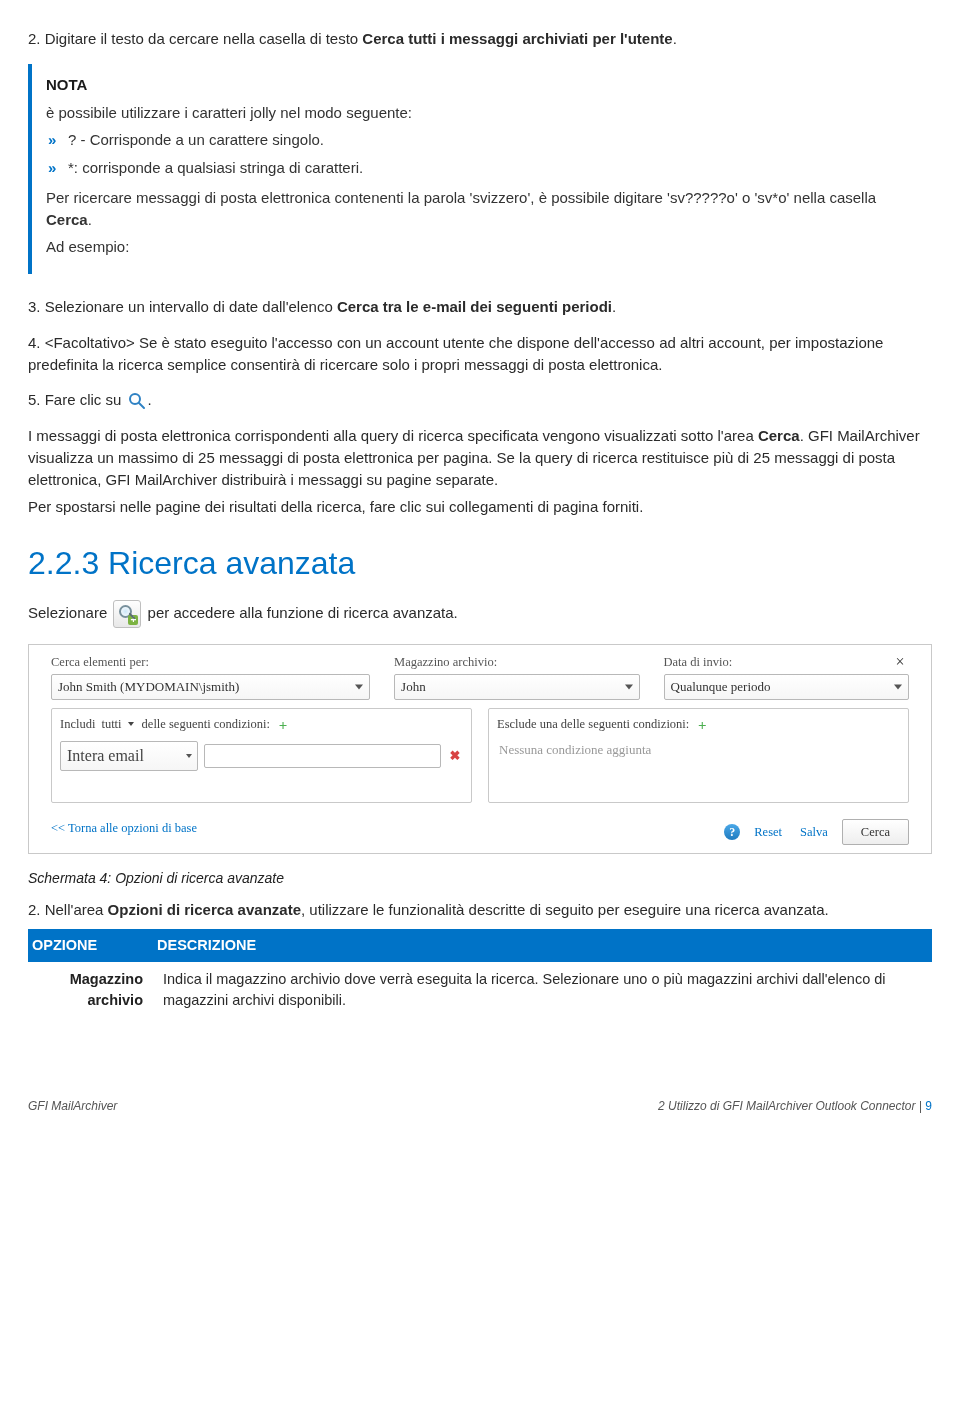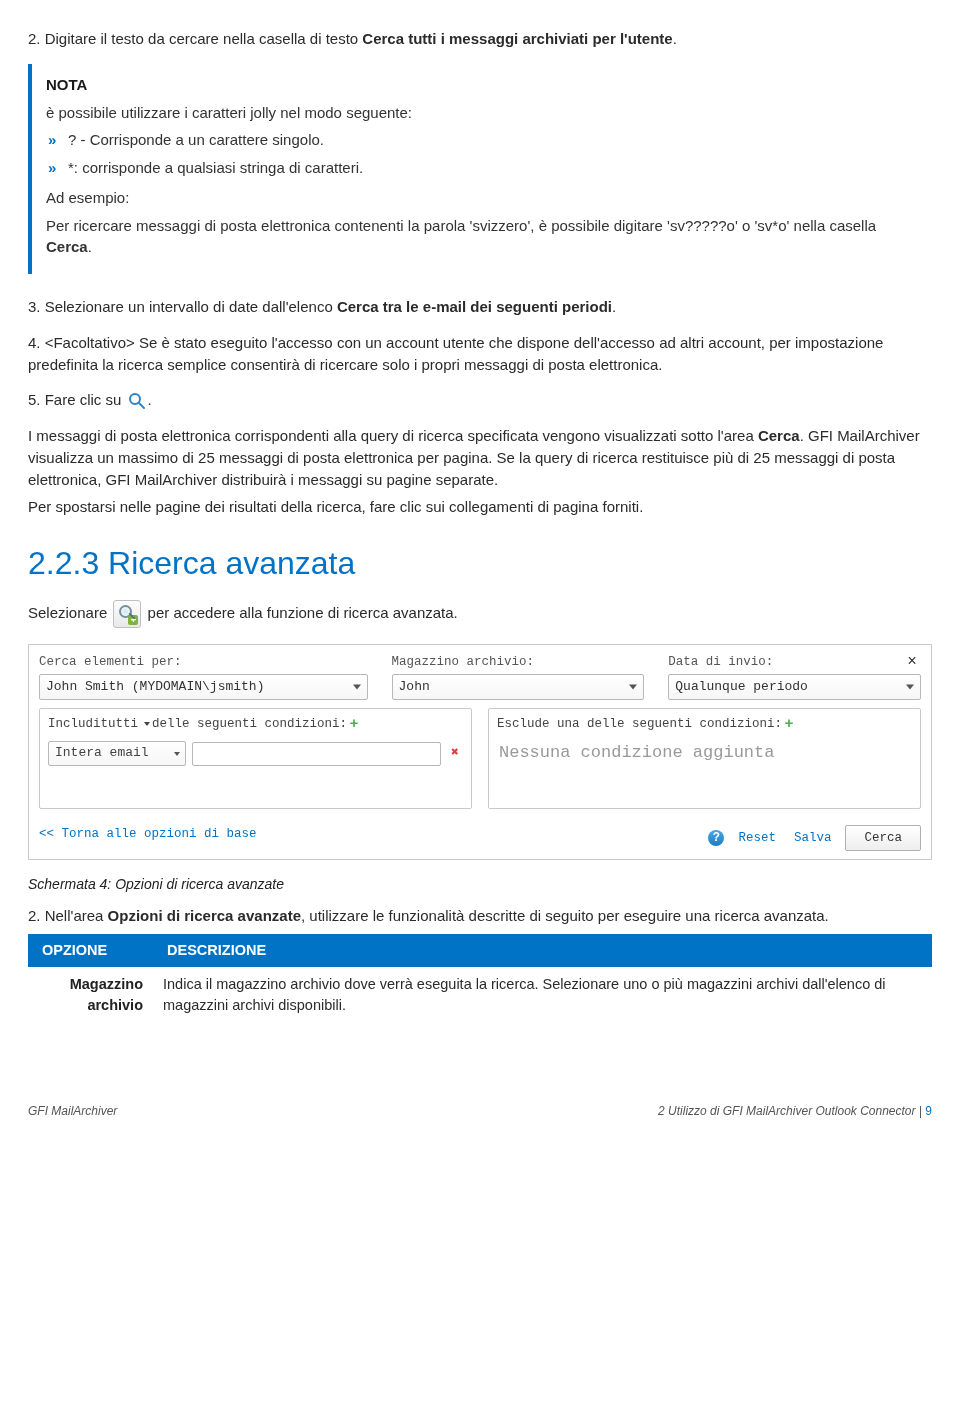--- a/index.html
+++ b/index.html
@@ -74,24 +74,24 @@
     width: 10px; height: 10px;
     background: #7cb342;
     border-radius: 2px;
     color: #fff;
     font-size: 10px; line-height: 10px;
     text-align: center;
     font-weight: bold;
   }
   .search-panel {
     border: 1px solid #c9c9c9;
-    padding: 8px 10px;
+    padding: 8px 22px;
     margin: 16px 0 2px 0;
     background: #fff;
-    font-family: Liberation Mono, monospace;
+    font-family: Liberation Serif, serif;
     font-size: 13px;
     color: #444;
   }
   .sp-row { display: flex; gap: 24px; align-items: flex-start; margin-bottom: 8px; position: relative; }
   .sp-col { flex: 1; }
   .sp-col.wide { flex: 1.3; }
   .sp-label { color: #555; font-size: 12.5px; margin-bottom: 2px; }
   .sp-select, .sp-input {
     border: 1px solid #b8b8b8;
     background: linear-gradient(#fff,#f6f6f6);
@@ -121,21 +121,21 @@
   }
   .cond-row { display: flex; gap: 16px; margin-top: 6px; }
   .cond-box {
     flex: 1;
     border: 1px solid #c9c9c9;
     background: #fff;
     padding: 6px 8px 24px 8px;
     border-radius: 2px;
     position: relative;
   }
-  .cond-head { display: flex; align-items: flex-end; font-size: 12.5px; color: #444; padding-bottom: 4px; }
+  .cond-head { display: flex; align-items: flex-end; gap: 6px; font-size: 12.5px; color: #444; padding-bottom: 4px; }
   .cond-head .mini-select {
     display: inline-block; position: relative;
     border-bottom: 0; padding-right: 14px;
   }
   .cond-head .mini-select::after {
     content: "";
     position: absolute; right: 2px; top: 50%;
     width: 0; height: 0;
     border-left: 3px solid transparent;
     border-right: 3px solid transparent;
@@ -148,21 +148,21 @@
     color: #4caf50;
     font-weight: bold;
     font-size: 15px; line-height: 12px;
     text-align: center;
   }
   .cond-body { display: flex; gap: 6px; align-items: center; margin-top: 4px; }
   .cond-body .sel-small {
     border: 1px solid #b8b8b8;
     background: linear-gradient(#fff,#f6f6f6);
     padding: 2px 20px 2px 6px;
-    font-size: 13px;
+    font-size: 16px;
     position: relative;
     width: 110px;
     border-radius: 2px;
   }
   .cond-body .sel-small::after {
     content: "";
     position: absolute; right: 5px; top: 50%;
     width: 0; height: 0;
     border-left: 3px solid transparent;
     border-right: 3px solid transparent;
@@ -172,21 +172,21 @@
   .cond-body .txt-small {
     border: 1px solid #b8b8b8;
     background: #fff;
     padding: 2px 6px;
     font-size: 12.5px;
     flex: 1;
     height: 18px;
     border-radius: 2px;
   }
   .del-x { color: #d84343; font-weight: bold; width: 16px; text-align: center; }
-  .placeholder-text { color: #999; font-size: 17px; padding: 4px 0 18px 2px; }
+  .placeholder-text { color: #999; font-size: 13px; padding: 4px 0 18px 2px; }
   .sp-footer {
     display: flex; 
     margin-top: 16px;
     font-size: 12.5px;
   }
   .sp-footer .link { color: #0073c7; flex: 1; }
   .sp-footer .right { display: flex; align-items: center; gap: 10px; }
   .help-icon {
     width: 16px; height: 16px; border-radius: 50%;
     background: linear-gradient(#4aa8e8,#1f7bbf);
@@ -198,21 +198,21 @@
     border: 1px solid #b0b0b0;
     background: linear-gradient(#fff,#eee);
     padding: 3px 18px;
     color: #333;
     border-radius: 2px;
   }
   .caption { font-style: italic; font-size: 14px; margin: 14px 0 10px 0; color: #222; }
   .opt-table { width: 100%; border-collapse: collapse; margin: 8px 0 0 0; font-size: 14.5px; }
   .opt-table th {
     background: #0073c7; color: #fff;
-    text-align: left; padding: 6px 14px;
+    text-align: left; padding: 6px 4px;
     font-weight: bold;
   }
   .opt-table td { padding: 7px 10px; vertical-align: top; }
   .opt-table td.opt-name { width: 105px; font-weight: bold; color: #222; text-align: right; }
   .page-footer {
     display: flex; justify-content: space-between;
     margin-top: 80px;
     font-size: 12px; font-style: italic; color: #555;
   }
   .page-footer .right { font-style: italic; }
@@ -225,24 +225,24 @@
   <span>2. Digitare il testo da cercare nella casella di testo </span><span class="bold">Cerca tutti i messaggi archiviati per l'utente</span><span>.</span>
 </p>
 
 <div class="note-block">
   <div class="note-title">NOTA</div>
   <div class="para">è possibile utilizzare i caratteri jolly nel modo seguente:</div>
   <ul class="arrow-list">
     <li>? - Corrisponde a un carattere singolo.</li>
     <li>*: corrisponde a qualsiasi stringa di caratteri.</li>
   </ul>
-  <div class="para">Ad esempio:</div>
   <div class="para">
     <span>Per ricercare messaggi di posta elettronica contenenti la parola 'svizzero', è possibile digitare 'sv?????o' o 'sv*o' nella casella </span><span class="bold">Cerca</span><span>.</span>
   </div>
+  <div class="para">Ad esempio:</div>
 </div>
 
 <p class="step">
   <span>3. Selezionare un intervallo di date dall'elenco </span><span class="bold">Cerca tra le e-mail dei seguenti periodi</span><span>.</span>
 </p>
 
 <p class="step">4. &lt;Facoltativo&gt; Se è stato eseguito l'accesso con un account utente che dispone dell'accesso ad altri account, per impostazione predefinita la ricerca semplice consentirà di ricercare solo i propri messaggi di posta elettronica.</p>
 
 <p class="step">
   <span>5. Fare clic su </span><span class="icon-inline">

